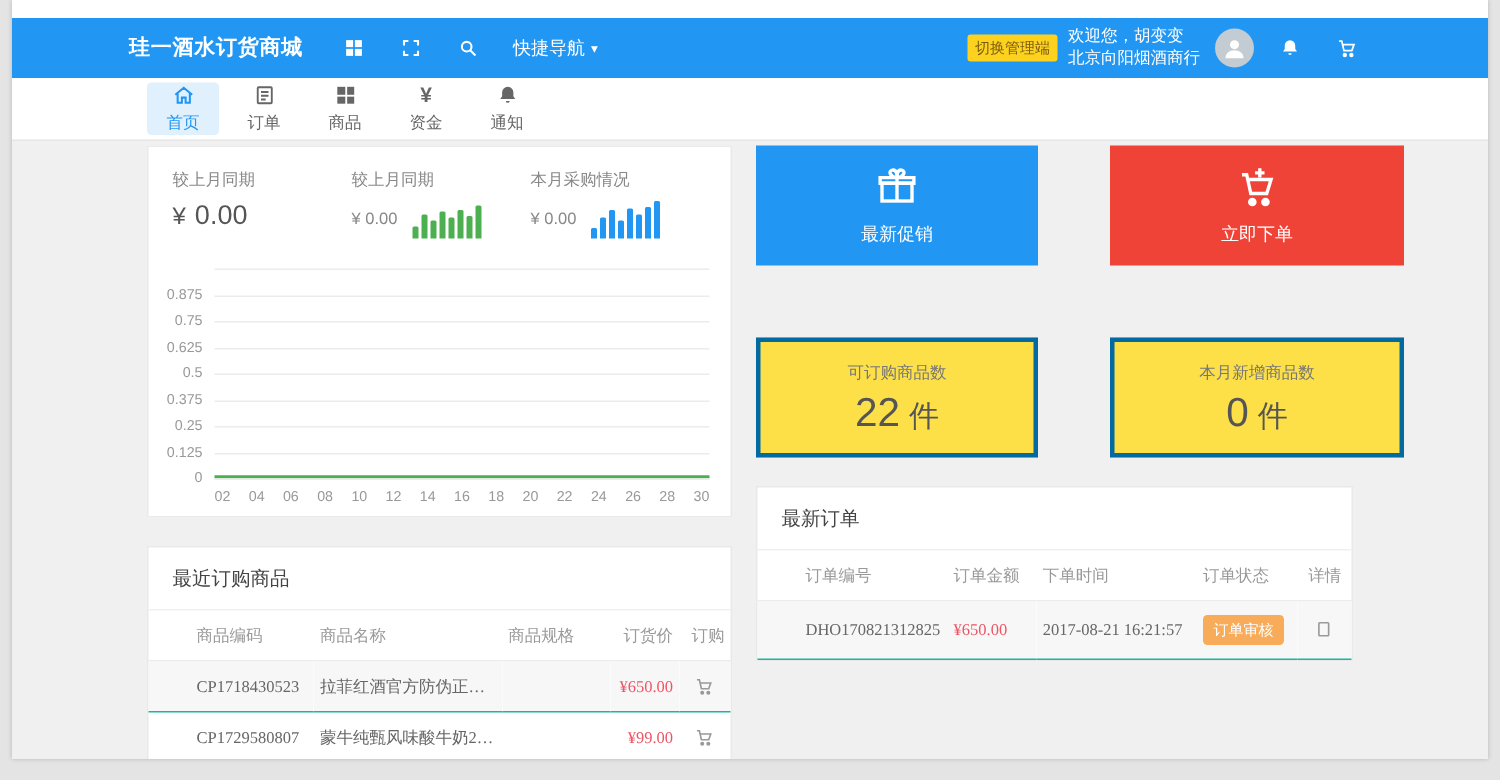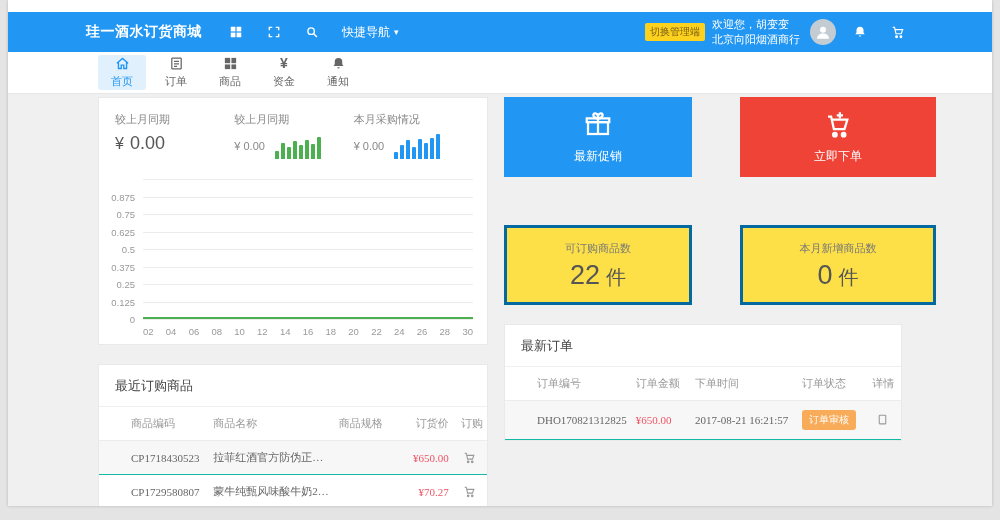--- a/index.html
+++ b/index.html
@@ -301,21 +301,21 @@
                       <circle cx="9.5" cy="20" r="1.5" fill="currentColor"></circle>
                       <circle cx="17" cy="20" r="1.5" fill="currentColor"></circle>
                       <path d="M3 4h3l2.5 11h9L20 8H7"></path>
                     </svg>
                   </span></td>
               </tr>
               <tr>
                 <td>CP1729580807</td>
                 <td>蒙牛纯甄风味酸牛奶200g...</td>
                 <td></td>
-                <td class="t-price">¥70.27</td>
+                <td class="t-price">¥99.00</td>
                 <td><span class="row-icon">
                     <svg viewBox="0 0 24 24" fill="none" stroke="currentColor" stroke-width="2">
                       <circle cx="9.5" cy="20" r="1.5" fill="currentColor"></circle>
                       <circle cx="17" cy="20" r="1.5" fill="currentColor"></circle>
                       <path d="M3 4h3l2.5 11h9L20 8H7"></path>
                     </svg>
                   </span></td>
               </tr>
             </tbody>
         </table>

